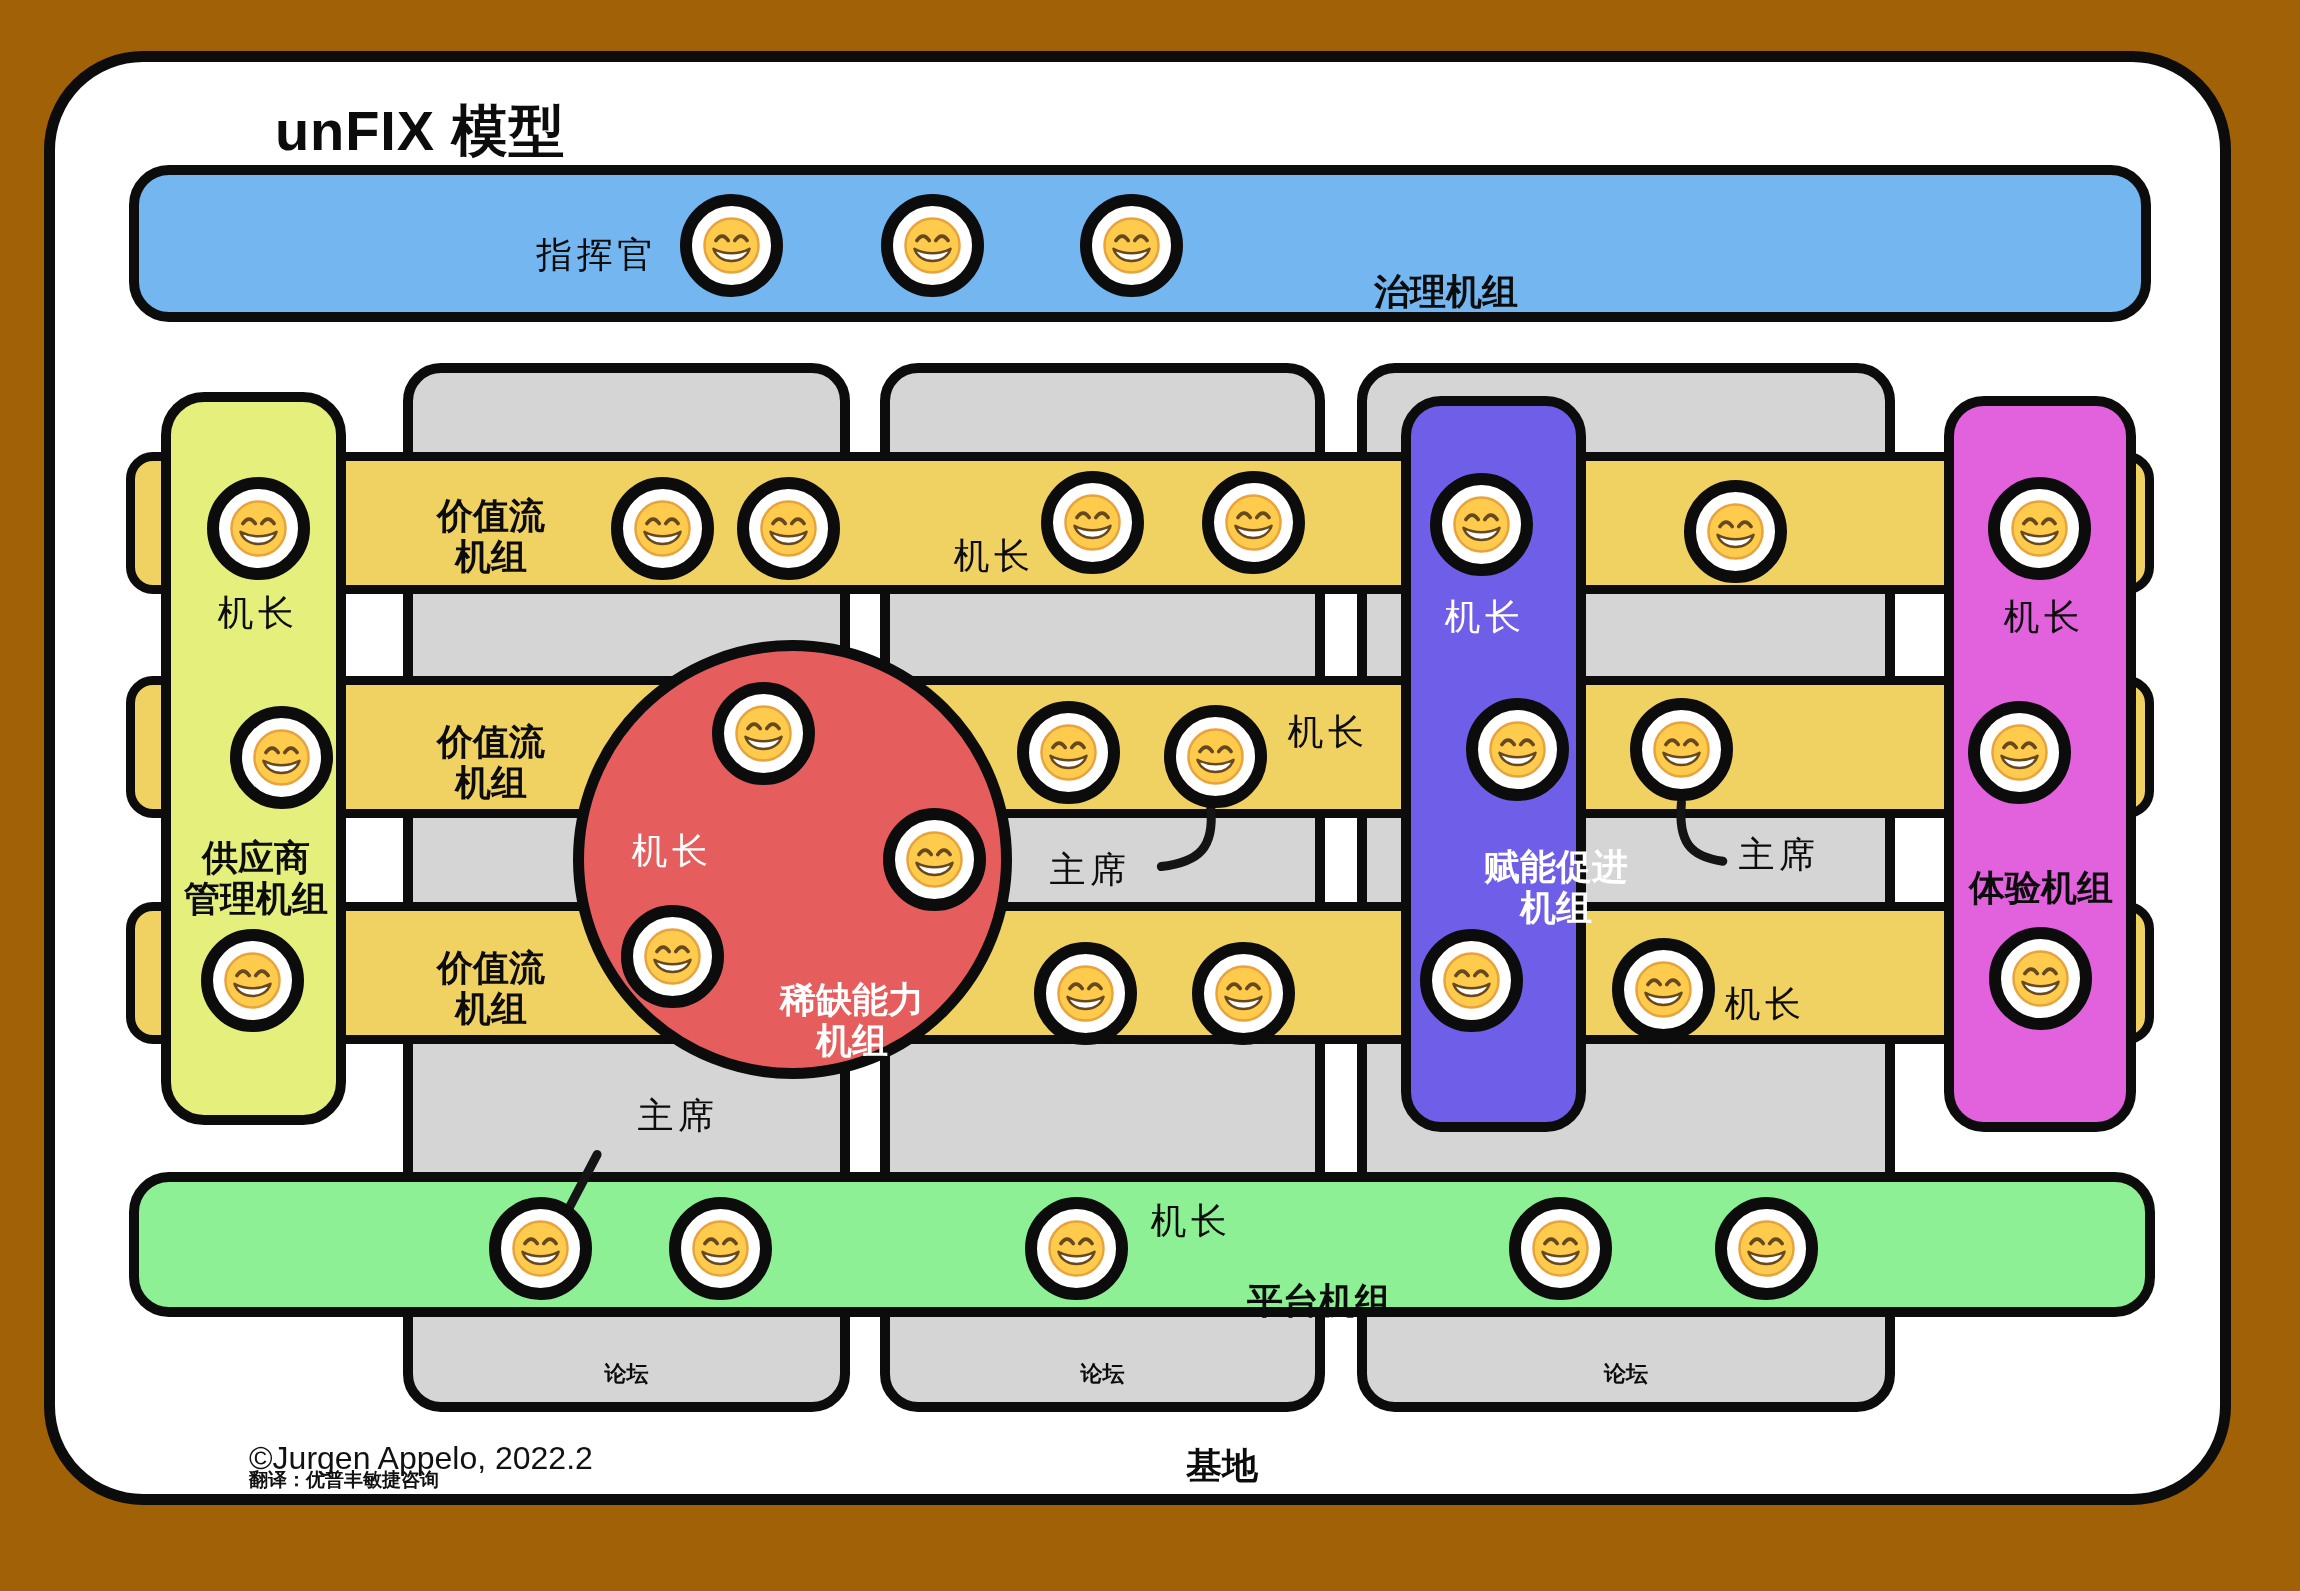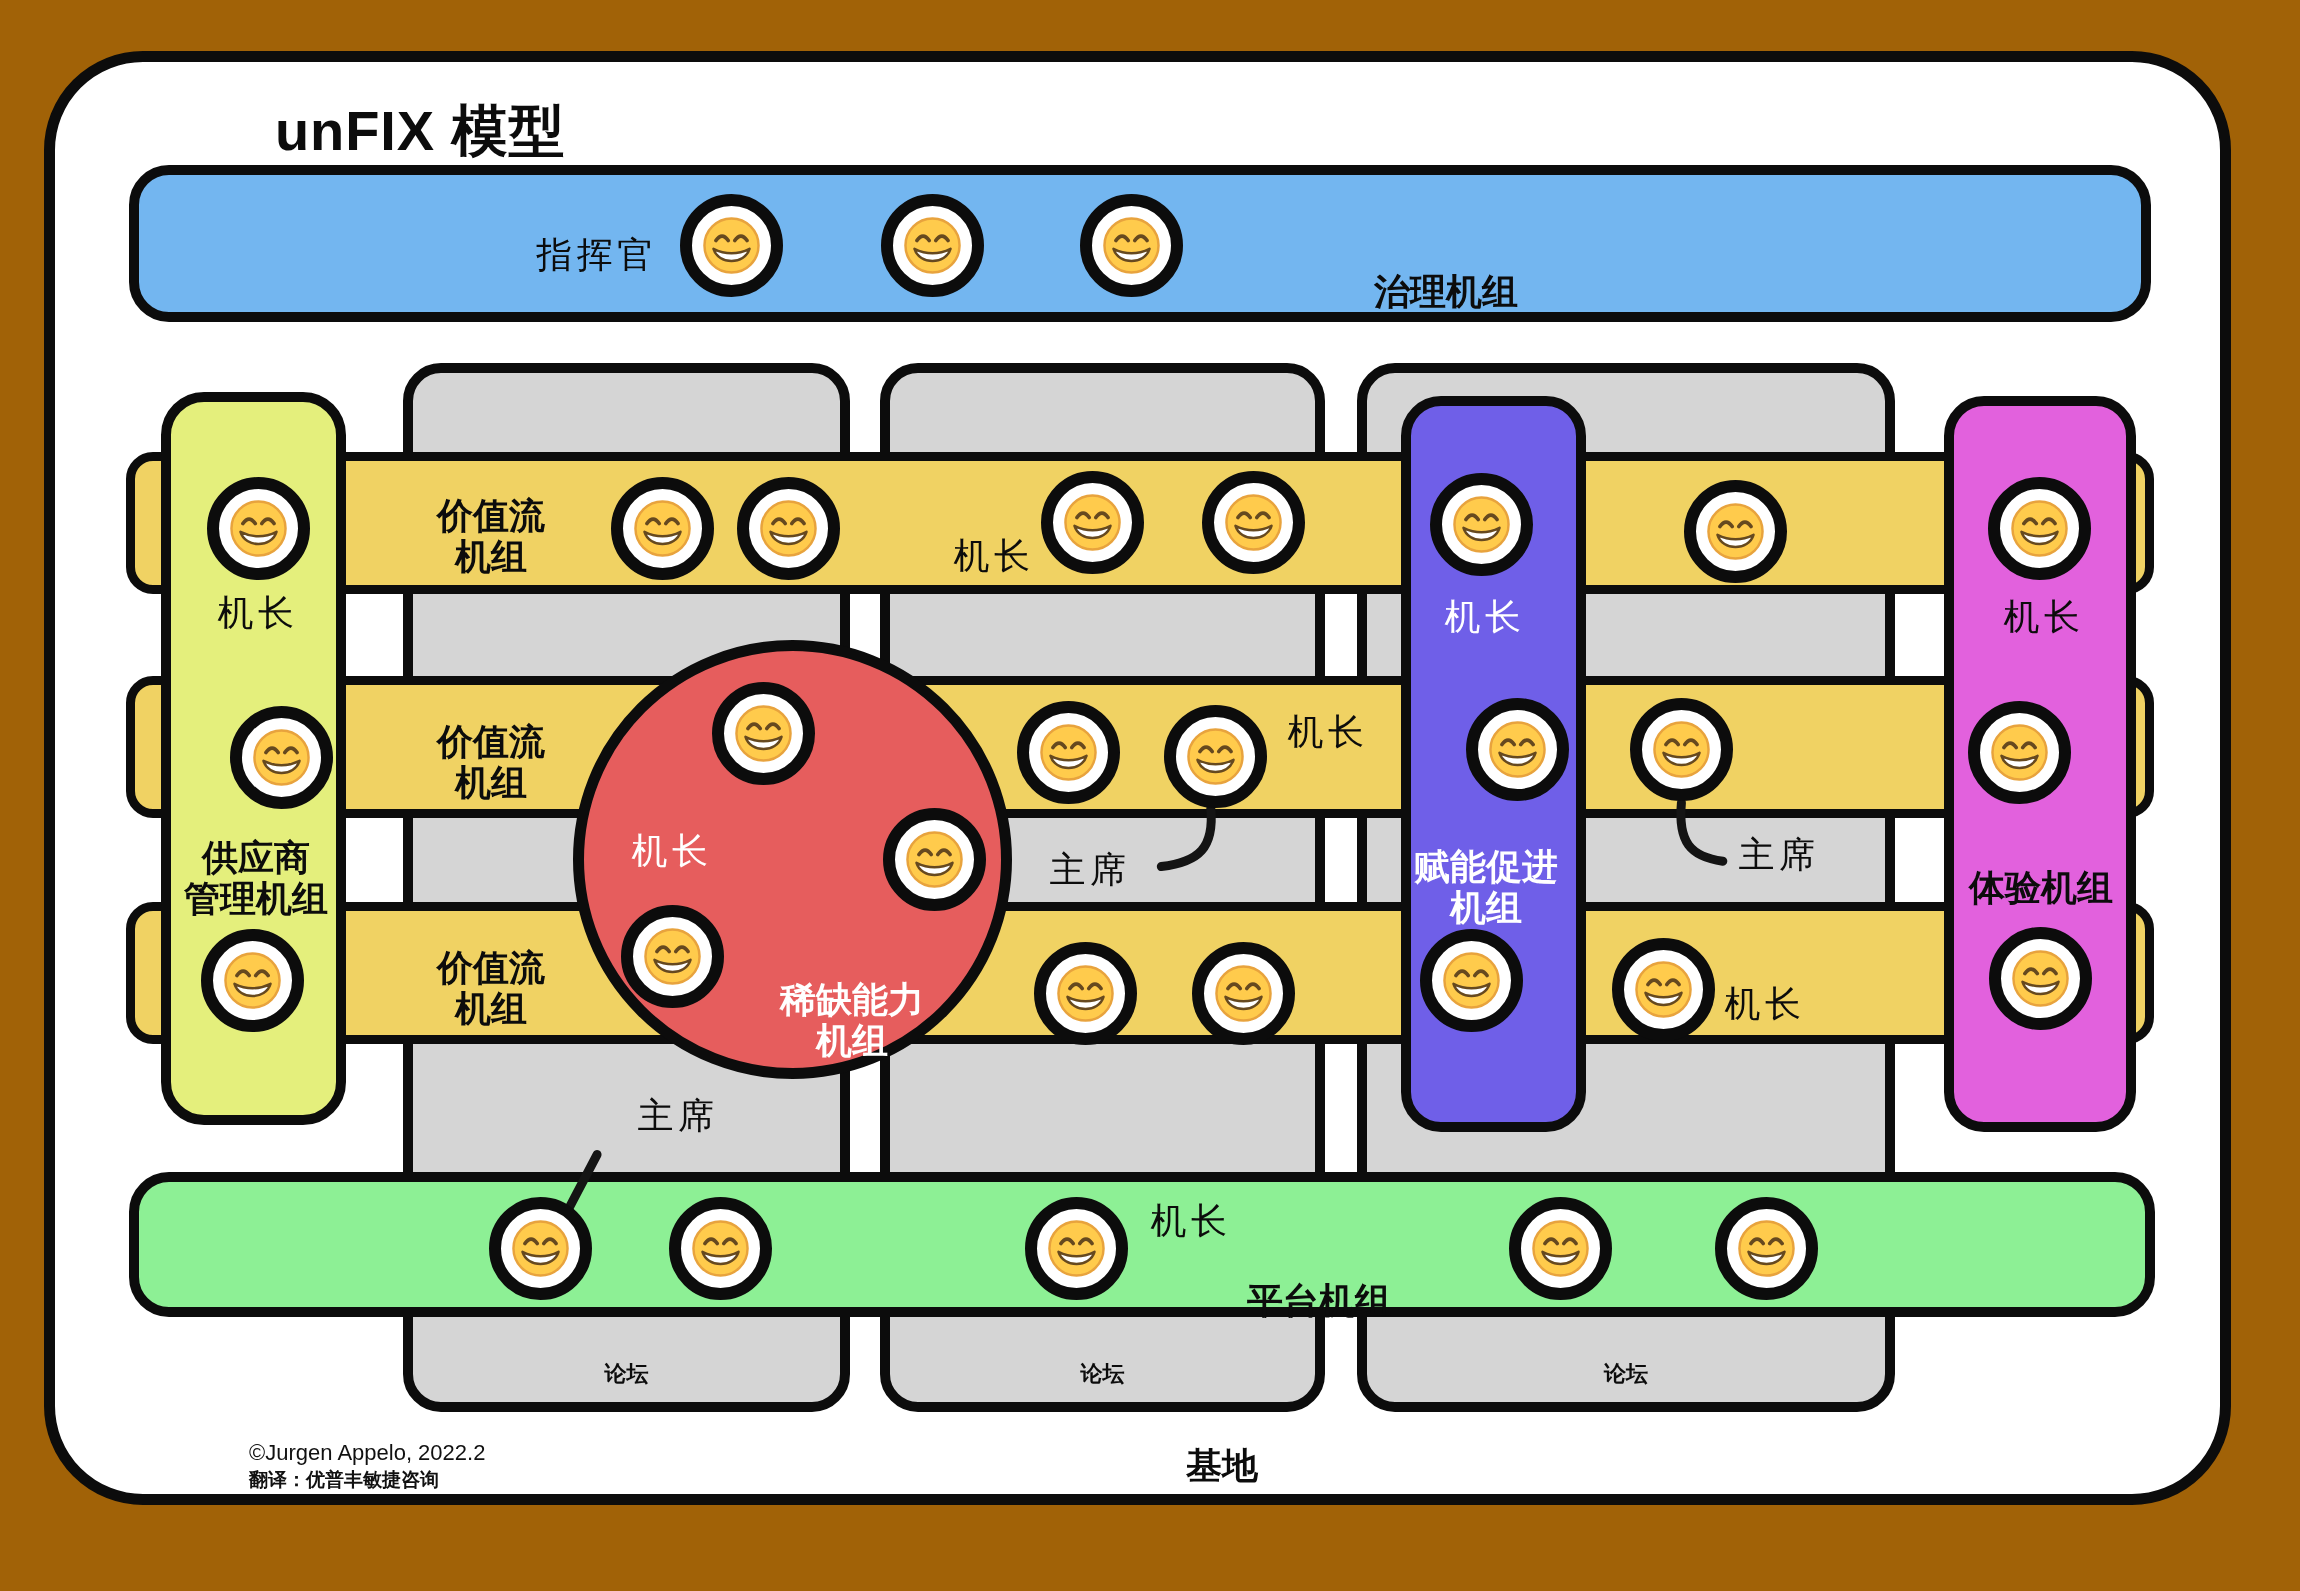--- a/index.html
+++ b/index.html
@@ -58,21 +58,21 @@
         font-family:"DejaVu Serif", serif;font-size:36px;letter-spacing:4.5px;color:#0c0c0c;}
 
   
   .member{position:absolute;width:103px;height:103px;border-radius:50%;background:#ffffff;
           border:12.6px solid #0c0c0c;box-sizing:border-box;display:flex;
           align-items:center;justify-content:center;}
   .member svg{width:59px;height:59px;display:block;}
 
   .connectors{left:0;top:0;width:2301px;height:1591px;pointer-events:none;}
 
-  .copy1{left:249px;top:1440px;font-size:22px;color:#111;}
+  .copy1{left:249px;top:1440px;font-size:32px;color:#111;}
   .copy2{left:249px;top:1467px;font-size:19px;color:#111;font-weight:600;}
   .baselbl{left:1222px;top:1466px;transform:translate(-50%,-50%);font-size:36px;
            font-weight:bold;color:#0c0c0c;position:absolute;white-space:nowrap;}
 </style>
 </head>
 <body>
 
 <div class="stage" style="--blue: #73b6f0; --yellow: #f0d263; --yellowgreen: #e4ef7c; --gray: #d5d5d5; --red: #e65d5d; --purple: #6f5fe8; --pink: #e261dd; --green: #8df095; --border: #0c0c0c;">
 
   <div class="abs outer"></div>
@@ -112,21 +112,21 @@
   <div class="abs greenbar"></div>
   <div class="clabel crew-name" style="left:1319px;top:1284px;">平台机组</div>
 
   <div class="abs suppliercol"></div>
   <div class="clabel crew-name" style="left:256px;top:862px;">
     <div>供应商</div>
     <div>管理机组</div>
   </div>
 
   <div class="abs purplecol"></div>
-  <div class="clabel crew-name white" style="left:1486px;top:871px;">
+  <div class="clabel crew-name white" style="left:1556px;top:871px;">
     <div>赋能促进</div>
     <div>机组</div>
   </div>
 
   <div class="abs pinkcol"></div>
   <div class="clabel crew-name" style="left:2041px;top:871px;">体验机组</div>
 
   <div class="abs redcircle"></div>
   <div class="clabel crew-name white" style="left:852px;top:1004px;">
     <div>稀缺能力</div>

